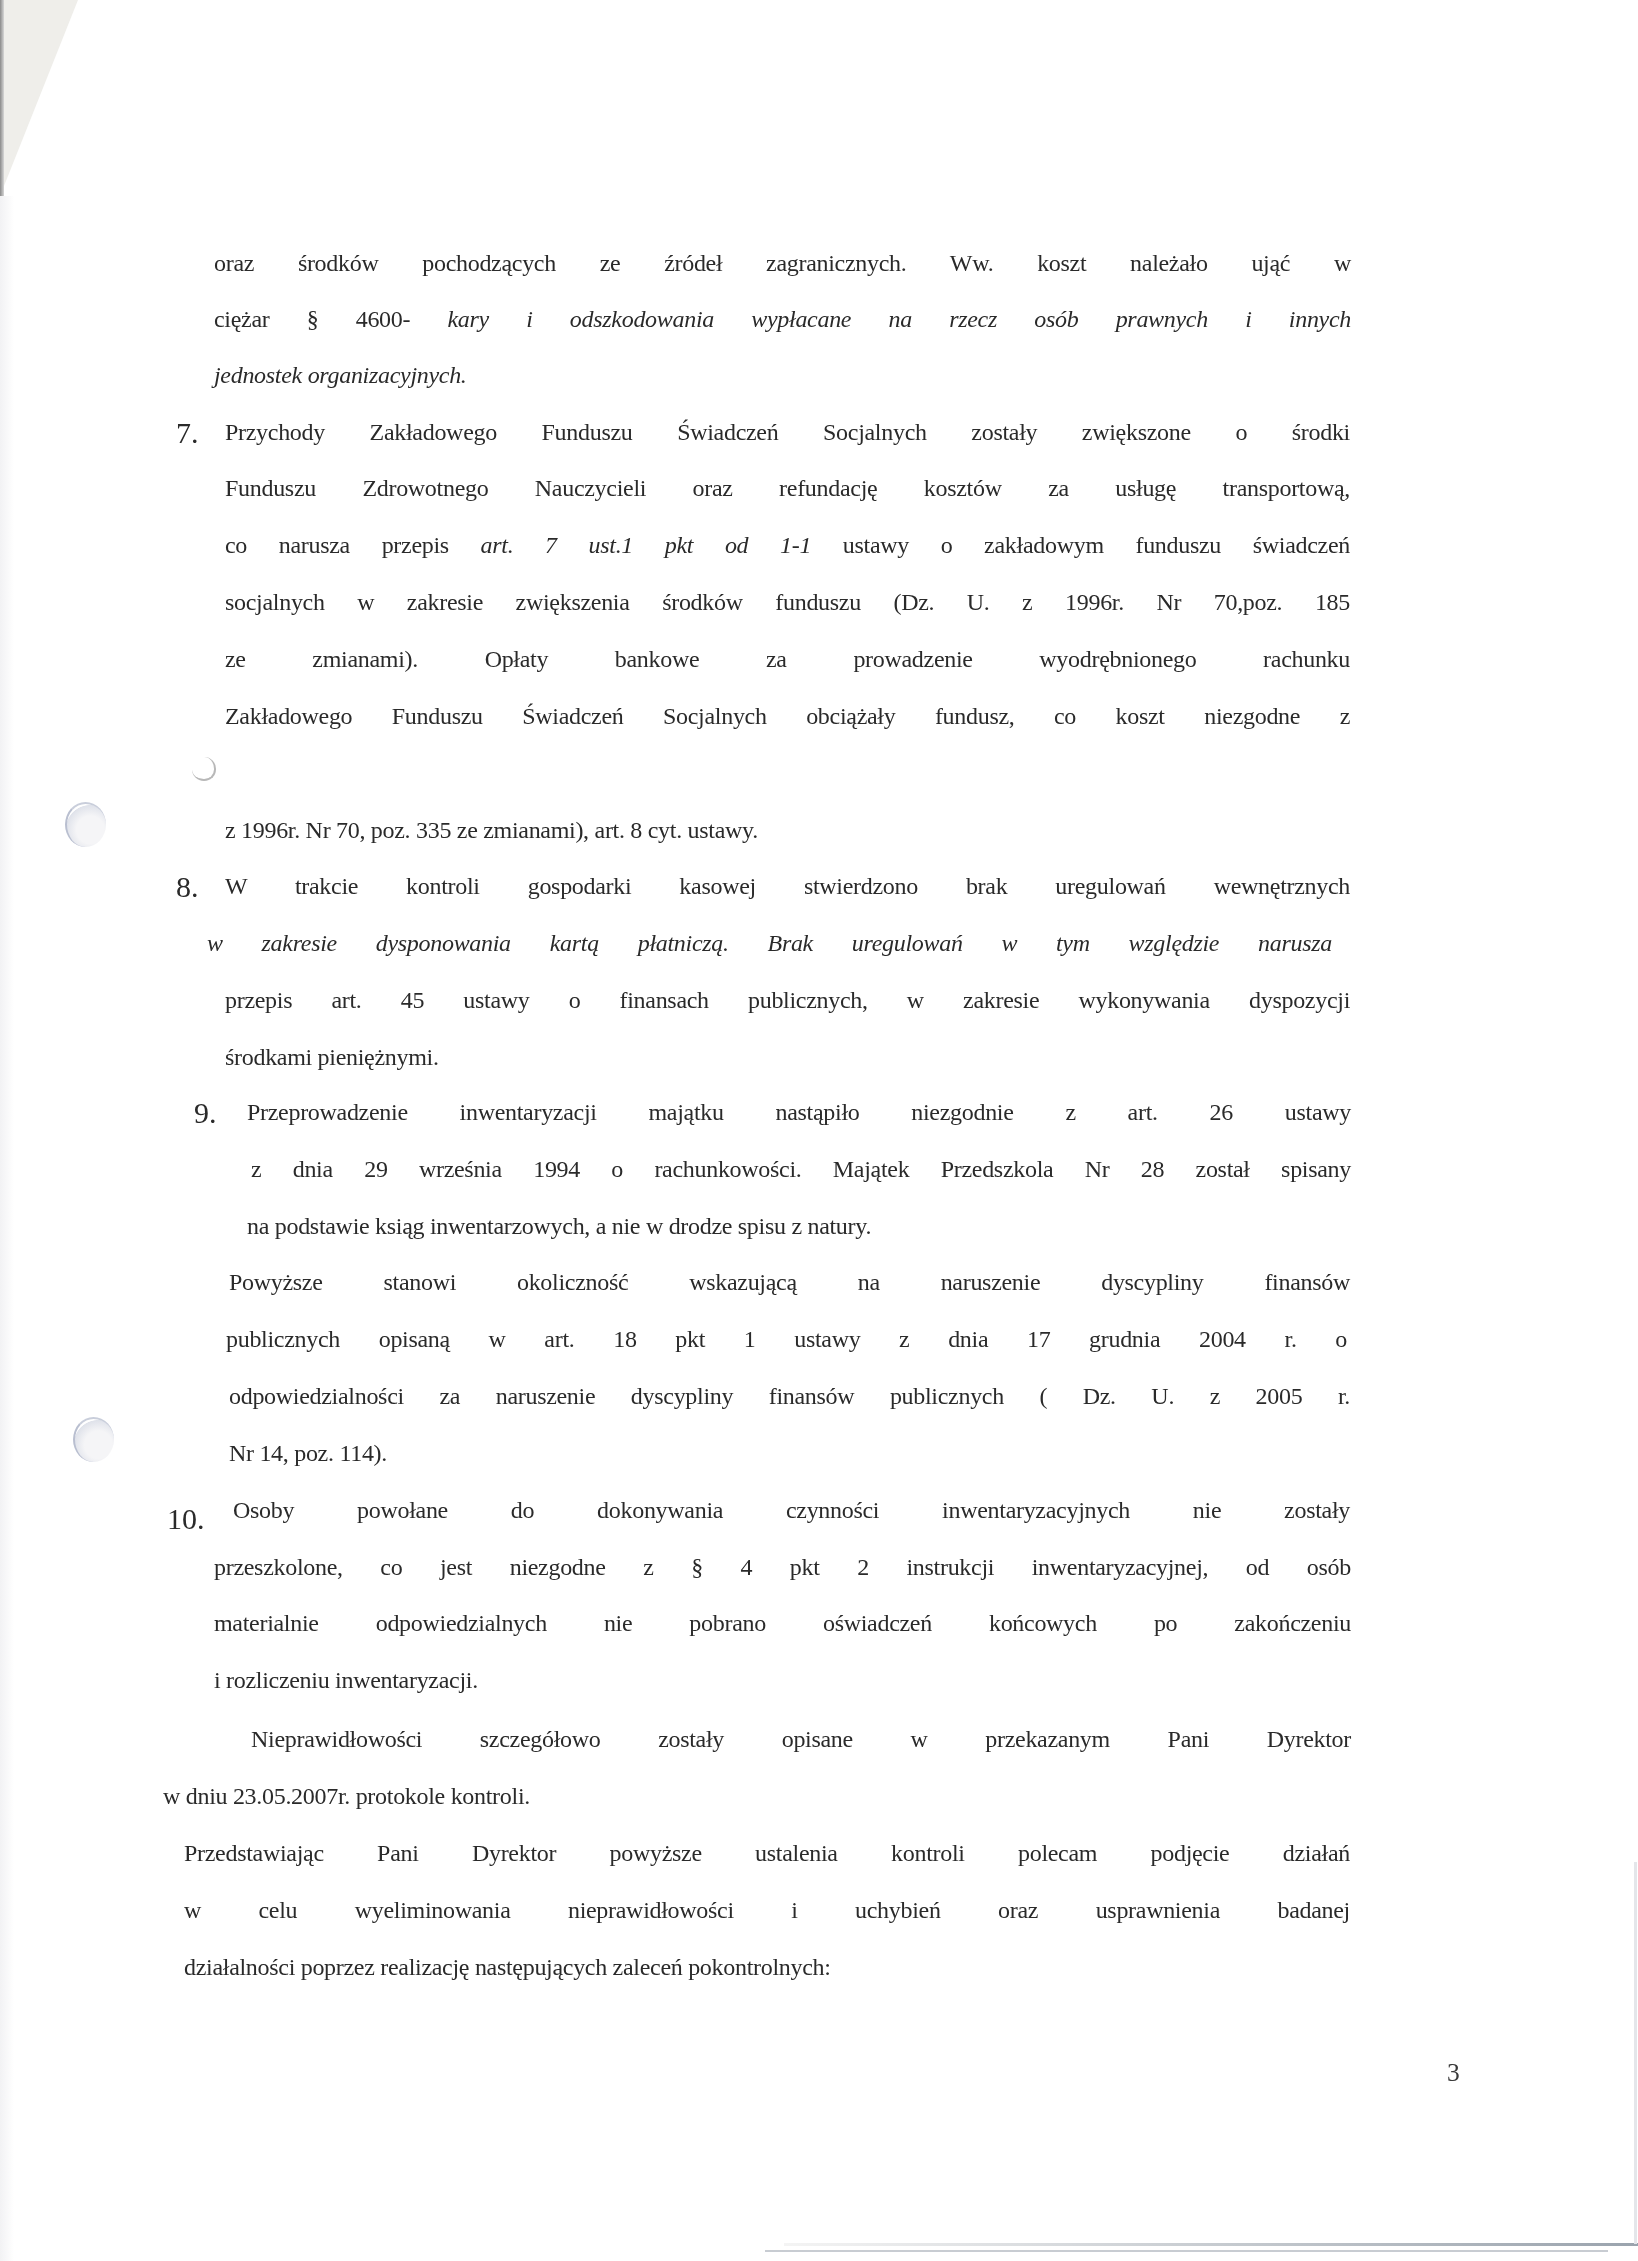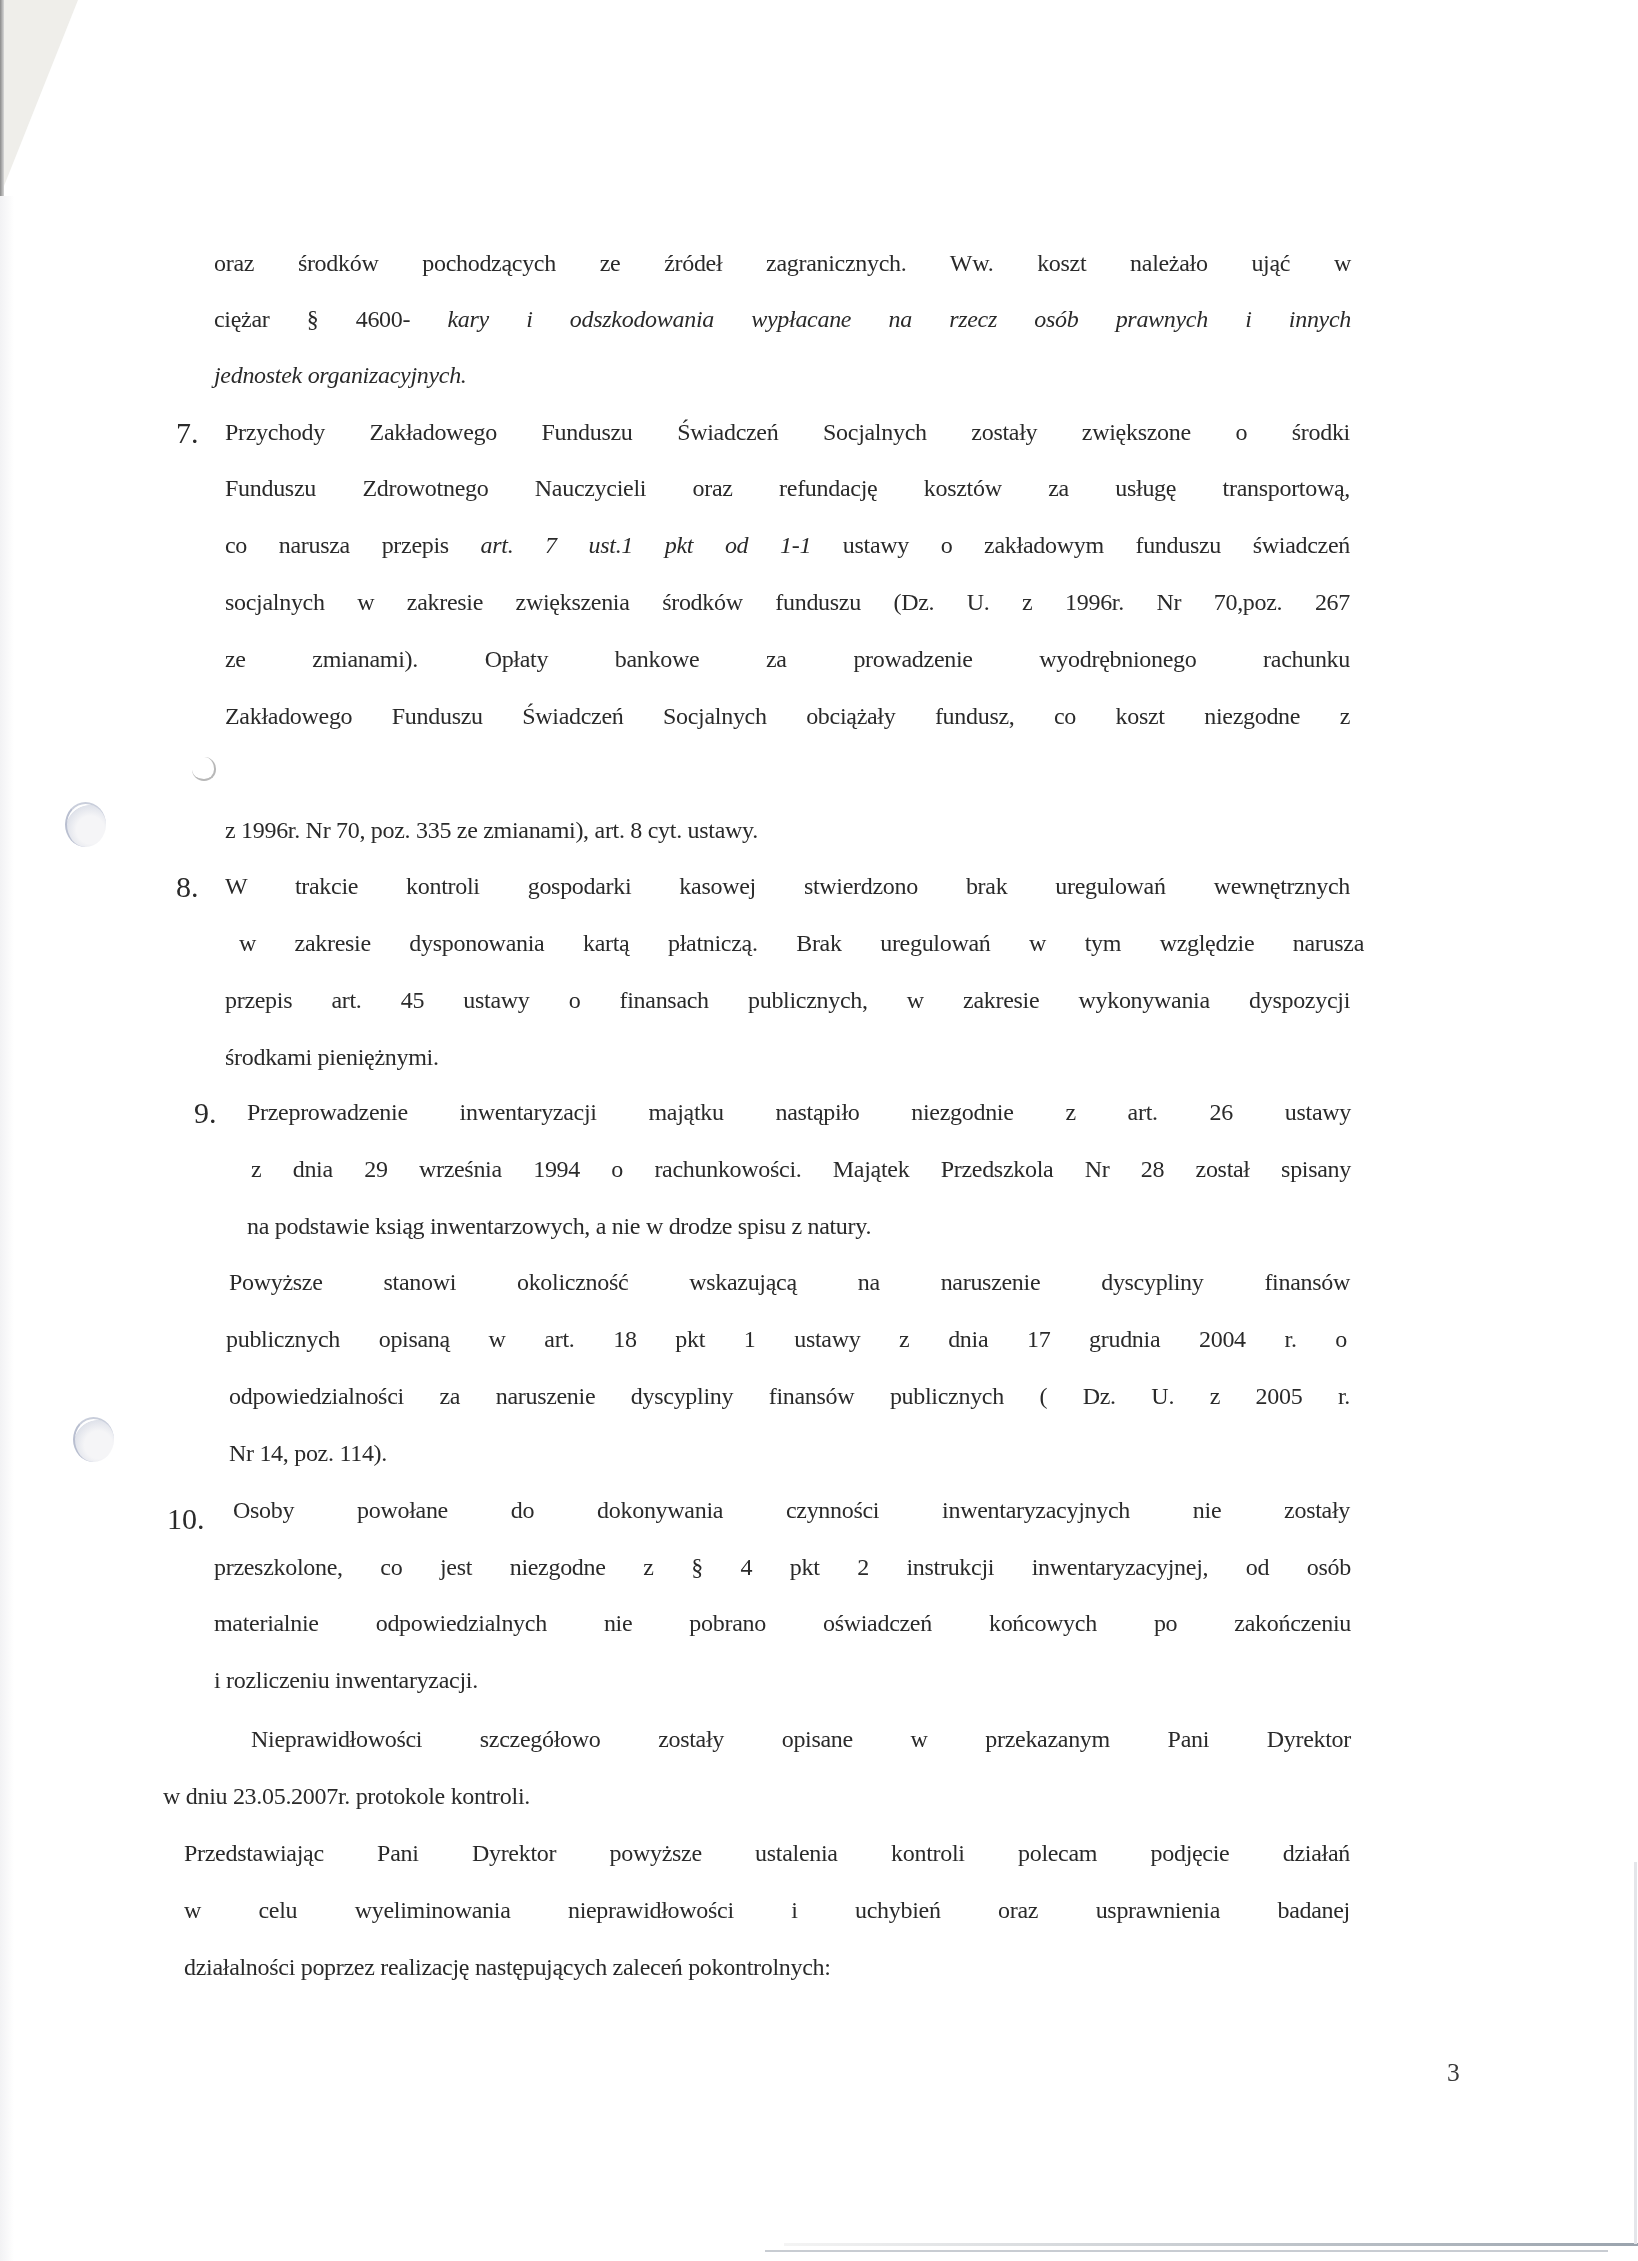--- a/index.html
+++ b/index.html
@@ -122,28 +122,28 @@
     <span>ciężar § 4600- </span><span class="it">kary i odszkodowania wypłacane na rzecz osób prawnych i innych</span>
   </div>
   <div class="line it" style="left:214px; top:357px;">jednostek organizacyjnych.</div>
 
   <div class="num" style="left:176px; top:414px;">7.</div>
   <div class="line justify" style="left:225px; top:414px; width:1125px;">Przychody Zakładowego Funduszu Świadczeń Socjalnych zostały zwiększone o środki</div>
   <div class="line justify" style="left:225px; top:470px; width:1125px;">Funduszu Zdrowotnego Nauczycieli oraz refundację kosztów za usługę transportową,</div>
   <div class="line justify" style="left:225px; top:527px; width:1125px;">
     <span>co narusza przepis </span><span class="it">art. 7 ust.1 pkt od 1-1</span><span> ustawy o zakładowym funduszu świadczeń</span>
   </div>
-  <div class="line justify" style="left:225px; top:584px; width:1125px;">socjalnych w zakresie zwiększenia środków funduszu (Dz. U. z 1996r. Nr 70,poz. 267</div>
+  <div class="line justify" style="left:225px; top:584px; width:1125px;">socjalnych w zakresie zwiększenia środków funduszu (Dz. U. z 1996r. Nr 70,poz. 185</div>
   <div class="line justify" style="left:225px; top:641px; width:1125px;">ze zmianami). Opłaty bankowe za prowadzenie wyodrębnionego rachunku</div>
   <div class="line justify" style="left:225px; top:698px; width:1125px;">Zakładowego Funduszu Świadczeń Socjalnych obciążały fundusz, co koszt niezgodne z</div>
   <div class="line" style="left:225px; top:812px;">z 1996r. Nr 70, poz. 335 ze zmianami), art. 8 cyt. ustawy.</div>
 
   <div class="num" style="left:176px; top:868px;">8.</div>
   <div class="line justify" style="left:225px; top:868px; width:1125px;">W trakcie kontroli gospodarki kasowej stwierdzono brak uregulowań wewnętrznych</div>
-  <div class="line justify" style="left:239px; top:925px; width:1125px;">w zakresie dysponowania kartą płatniczą. Brak uregulowań w tym względzie narusza</div>
+  <div class="line justify" style="left:207px; top:925px; width:1125px;font-style:italic;">w zakresie dysponowania kartą płatniczą. Brak uregulowań w tym względzie narusza</div>
   <div class="line justify" style="left:225px; top:982px; width:1125px;">przepis art. 45 ustawy o finansach publicznych, w zakresie wykonywania dyspozycji</div>
   <div class="line" style="left:225px; top:1039px;">środkami pieniężnymi.</div>
 
   <div class="num" style="left:194px; top:1094px;">9.</div>
   <div class="line justify" style="left:247px; top:1094px; width:1104px;">Przeprowadzenie inwentaryzacji majątku  nastąpiło niezgodnie z art. 26  ustawy</div>
   <div class="line justify" style="left:251px; top:1151px; width:1100px;">z dnia 29 września 1994 o rachunkowości. Majątek Przedszkola Nr 28 został spisany</div>
   <div class="line" style="left:247px; top:1208px;">na podstawie ksiąg inwentarzowych, a nie w drodze spisu z natury.</div>
   <div class="line justify" style="left:229px; top:1264px; width:1121px;">Powyższe stanowi okoliczność wskazującą na naruszenie dyscypliny finansów</div>
   <div class="line justify" style="left:226px; top:1321px; width:1121px;">publicznych opisaną  w art.  18 pkt 1 ustawy z dnia  17 grudnia  2004 r.  o</div>
   <div class="line justify" style="left:229px; top:1378px; width:1121px;">odpowiedzialności za naruszenie dyscypliny finansów publicznych ( Dz. U. z 2005 r.</div>

